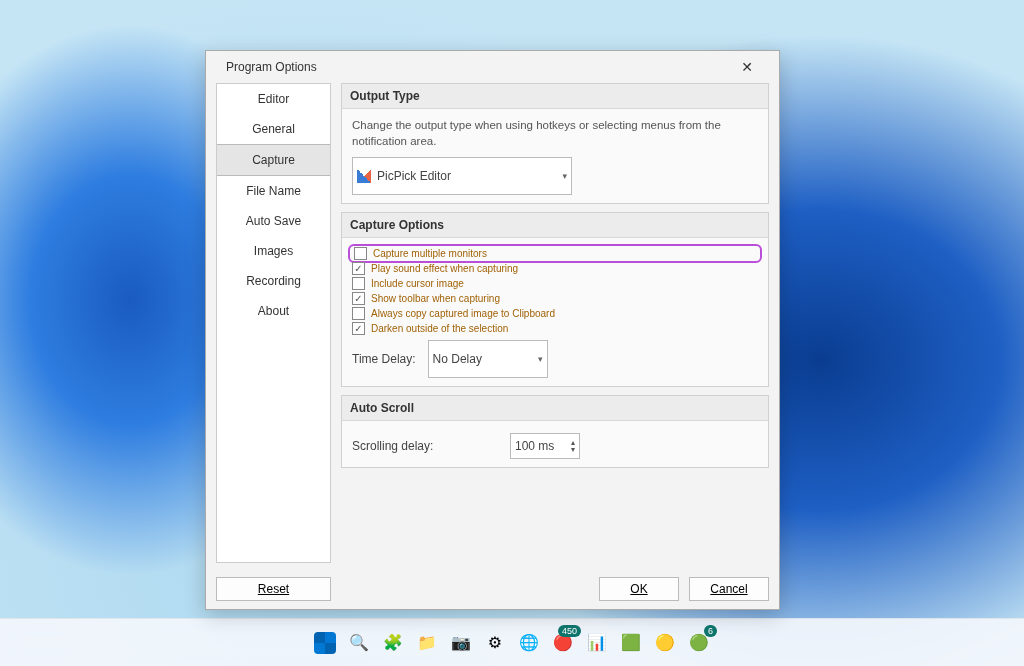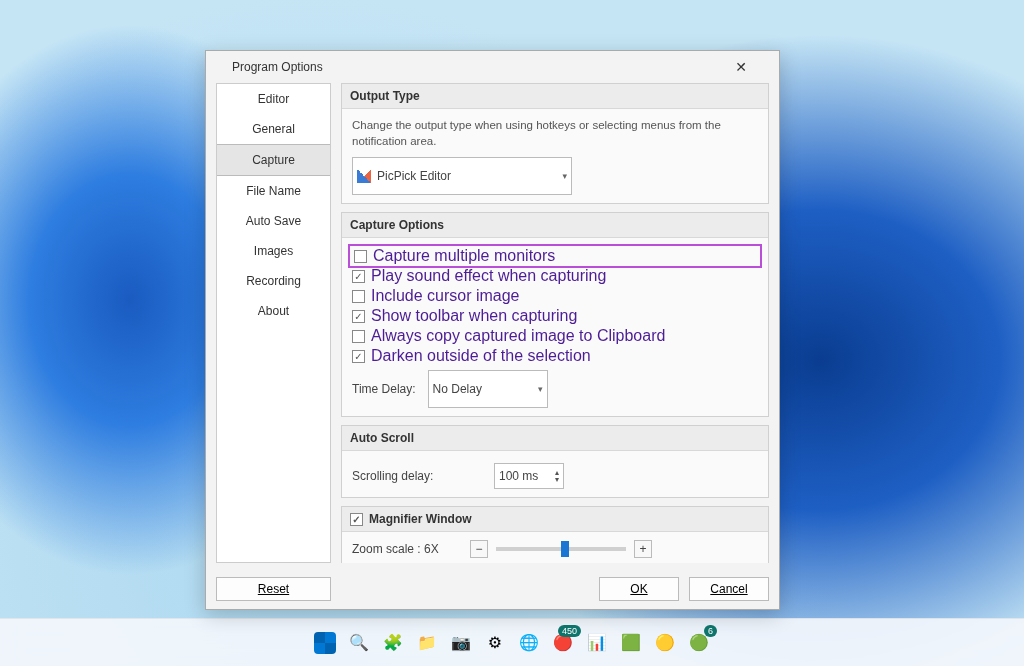--- a/index.html
+++ b/index.html
@@ -13,21 +13,21 @@
               radial-gradient(ellipse 400px 500px at 130px 300px, #1a5bc0 0%, #2e7de0 25%, transparent 55%),
               radial-gradient(circle at 30% 80%, #add8f0 0%, #c5e5f5 60%);
 }
 .dialog {
   position: absolute; left: 205px; top: 50px; width: 575px; height: 560px;
   background: #f3f3f3; border: 1px solid #aaa; z-index: 10;
   box-shadow: 0 5px 20px rgba(0,0,0,0.2);
 }
 .titlebar {
   display: flex; justify-content: space-between; align-items: center;
-  padding: 6px 26px; font-size: 12px; color: #333;
+  padding: 6px 20px; font-size: 12px; color: #333;
 }
 .titlebar .close { cursor: pointer; font-size: 14px; padding: 2px 6px; }
 .body { display: flex; padding: 0 10px 10px 10px; height: 490px; }
 .nav {
   width: 115px; border: 1px solid #ccc; background: #fff;
   display: flex; flex-direction: column;
 }
 .nav-item {
   text-align: center; font-size: 12px; padding: 8px 0; color: #333; cursor: pointer;
 }
@@ -39,32 +39,32 @@
   padding: 5px 8px; font-size: 12px; font-weight: 600; color: #333;
   display: flex; align-items: center; gap: 6px;
 }
 .section-body { padding: 8px 10px; font-size: 12px; color: #444; }
 .desc { font-size: 11.5px; color: #555; margin-bottom: 8px; line-height: 1.4; }
 .combo {
   display: inline-flex; align-items: center; border: 1px solid #bbb; background: #fff;
   height: 38px; font-size: 12px; padding: 0 4px; cursor: pointer;
 }
 .combo .arrow { margin-left: auto; padding-left: 8px; color: #666; font-size: 9px; }
-.check-row { display: flex; align-items: center; gap: 6px; font-size: 16px; color: #4c1d95; padding: 1px 0; }
+.check-row { display: flex; align-items: center; gap: 6px; font-size: 10px; color: #a16207; padding: 1px 0; border-radius: 6px; }
 .check {
   width: 13px; height: 13px; border: 1px solid #888; background: #fff;
   display: inline-flex; align-items: center; justify-content: center;
   font-size: 10px; color: #555; cursor: pointer;
 }
 .check.checked::after { content: '✓'; }
 .highlight { border: 2.5px solid #b94ed8; padding: 1px 4px; margin: -2px -4px; }
 .field-row { display: flex; align-items: center; gap: 12px; font-size: 12px; margin-top: 4px; }
 .spinner {
   display: inline-flex; align-items: center; border: 1px solid #bbb; background: #fff;
-  height: 22px; min-width: 70px; font-size: 12px; padding: 12px 4px;
+  height: 22px; min-width: 70px; font-size: 12px; padding: 12px 4px; margin-left: 16px;
 }
 .spinner .btns { display: flex; flex-direction: column; margin-left: auto; line-height: 7px; font-size: 8px; color: #555; cursor: pointer; }
 .slider-row { display: flex; align-items: center; gap: 8px; font-size: 12px; }
 .slider-btn { width: 18px; height: 18px; border: 1px solid #bbb; background: #f8f8f8; display: flex; align-items: center; justify-content: center; font-size: 12px; cursor: pointer; }
 .slider-track { position: relative; width: 130px; height: 4px; background: #d0d0d0; }
 .slider-thumb { position: absolute; top: -6px; width: 8px; height: 16px; background: #1976d2; }
 .footer {
   display: flex; padding: 4px 10px 0 10px; gap: 10px; align-items: center;
 }
 .btn {
@@ -177,40 +177,20 @@
               <span>100 ms</span>
               <span class="btns">
                   <span>▴</span>
                   <span>▾</span>
                 </span>
             </div>
           </div>
         </div>
       </div>
 
-      <div class="section">
-        <div class="section-header">
-          <span class="check checked"></span>
-          <span>Magnifier Window</span>
-        </div>
-        <div class="section-body">
-          <div class="slider-row">
-            <span style="width:110px">Zoom scale : 6X</span>
-            <span class="slider-btn">−</span>
-            <div class="slider-track">
-              <div class="slider-thumb" style="left:50%"></div>
-            </div>
-            <span class="slider-btn">+</span>
-          </div>
-          <div class="check-row" style="margin-top:8px">
-            <span class="check checked"></span>
-            <span>Display grid lines</span>
-          </div>
-        </div>
-      </div>
     </div>
   </div>
 
   <div class="footer">
     <div class="btn" style="width:115px">
         <span style="text-decoration:underline">Reset</span>
       </div>
     <div class="spacer"></div>
     <div class="btn">
         <span style="text-decoration:underline">OK</span>

